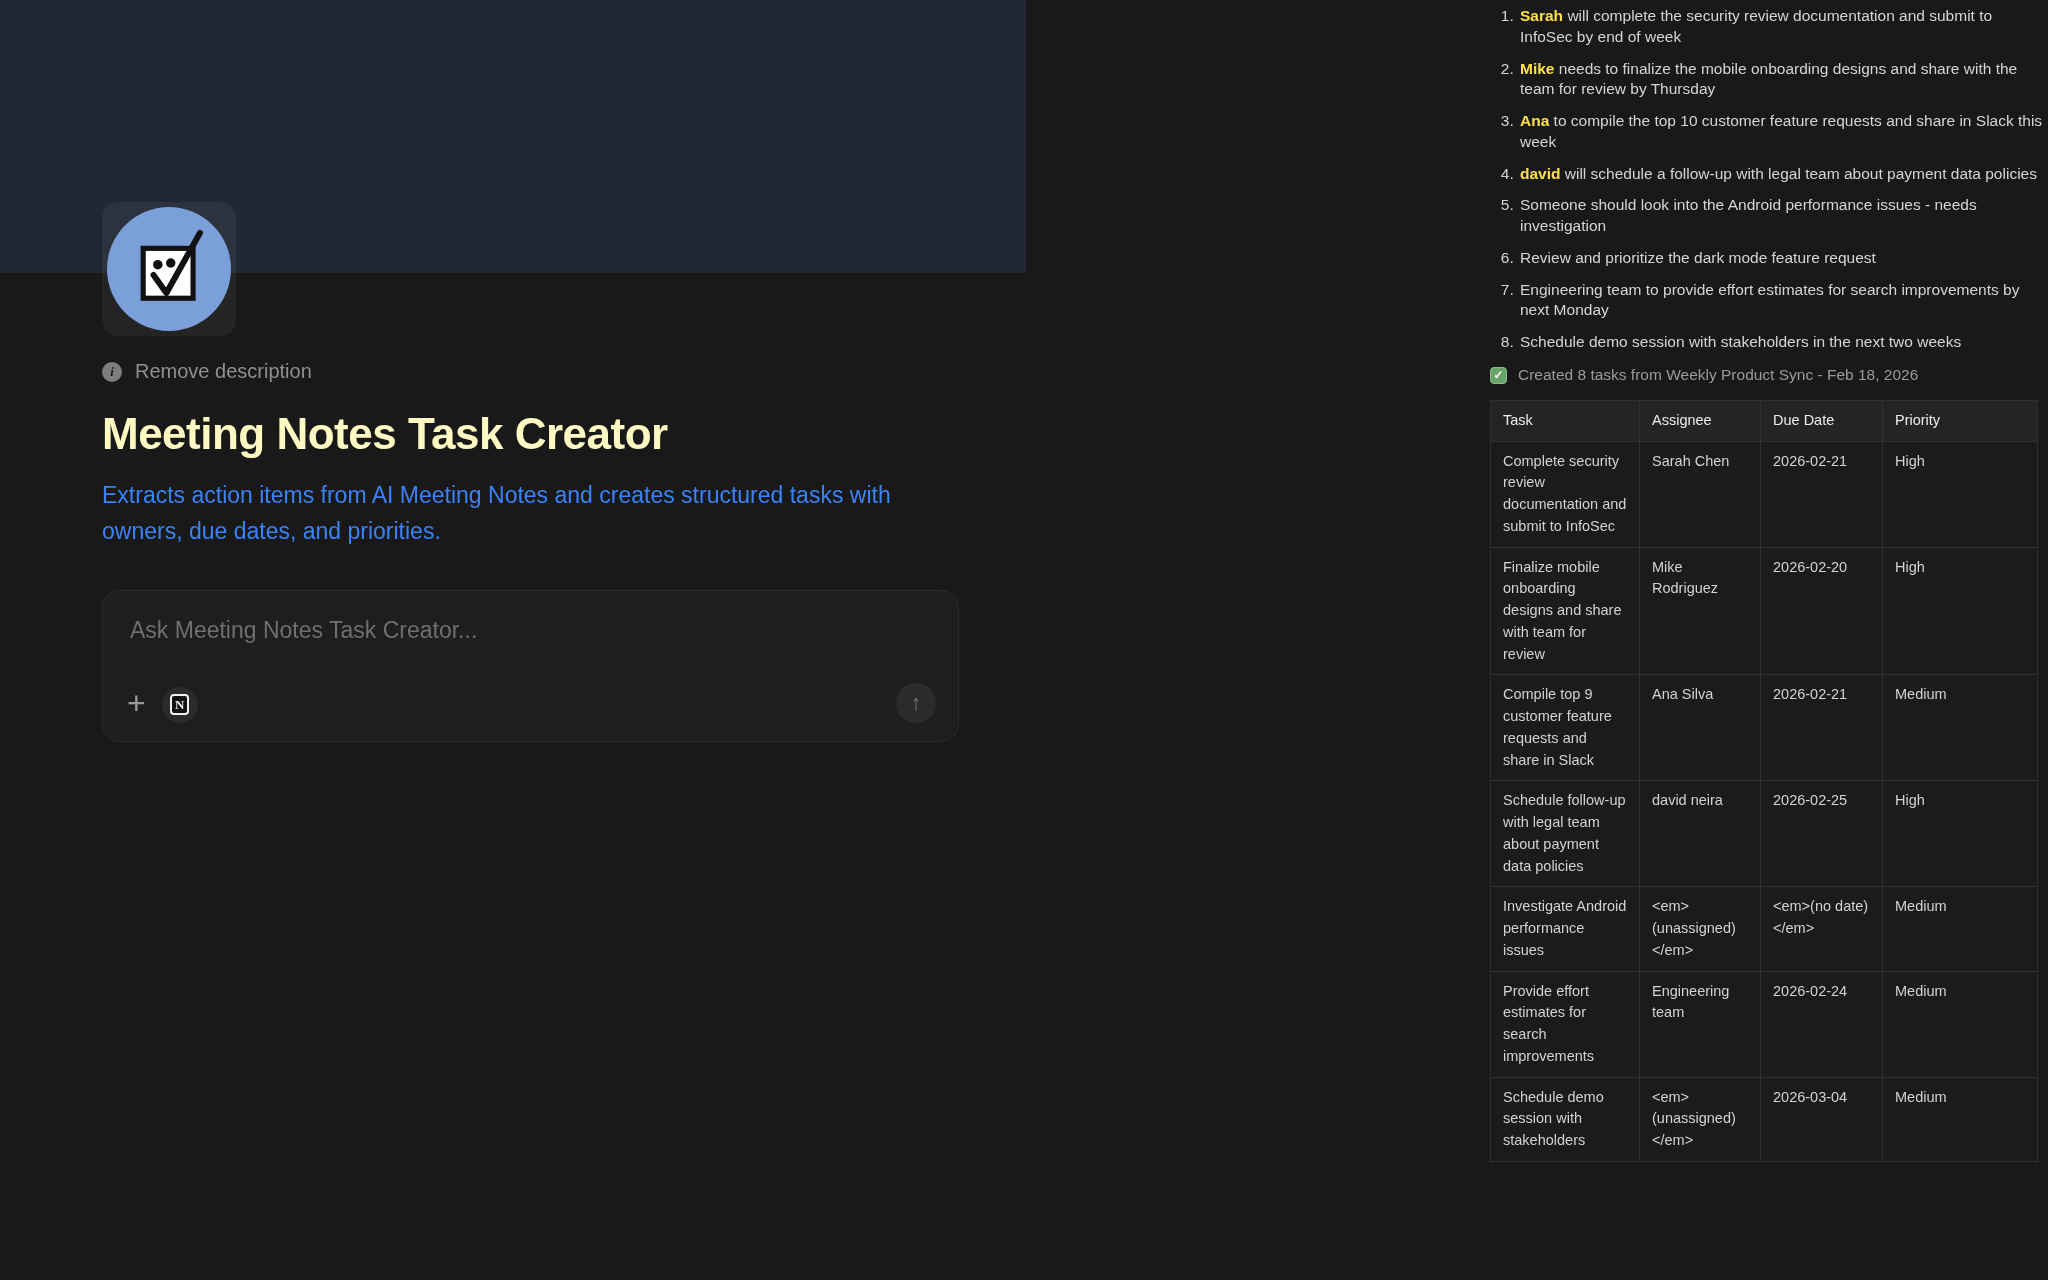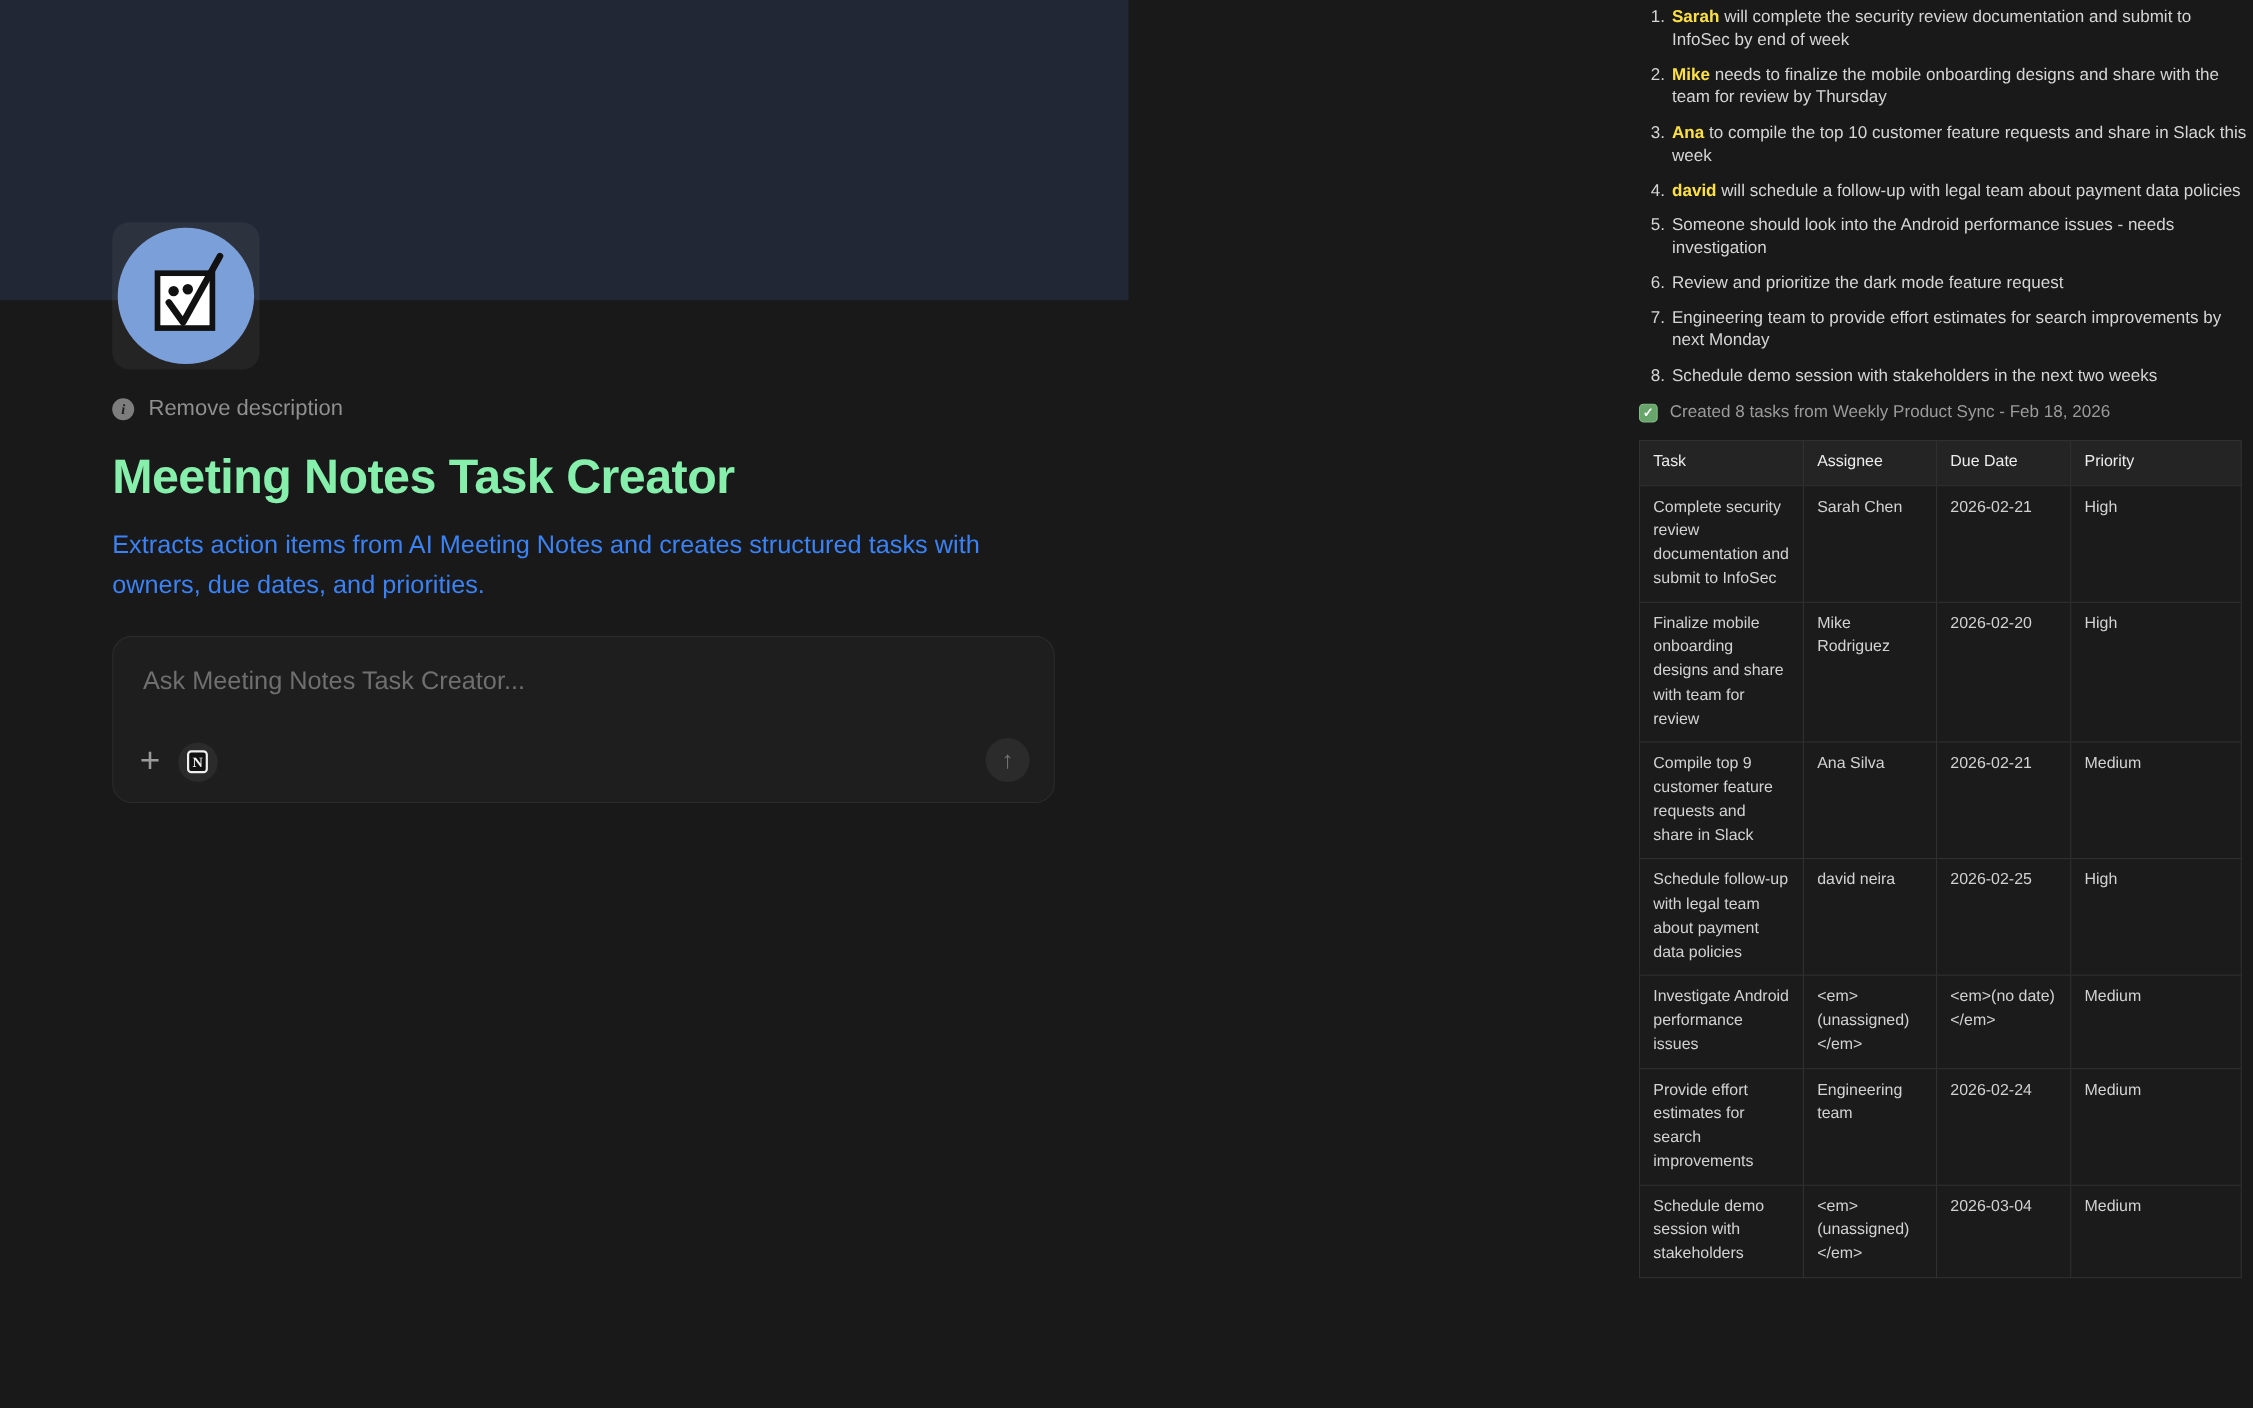--- a/index.html
+++ b/index.html
@@ -33,30 +33,30 @@
     color:#8f8f8f; font-size:20px; cursor:pointer; width:max-content;
   }
   .info-icon {
     width:20px; height:20px; border-radius:50%; background:#7d7d7d;
     color:#1d1d1d; font-size:13px; font-weight:bold; font-style:italic;
     display:flex; align-items:center; justify-content:center;
     font-family:"Liberation Serif", serif;
   }
 
   .page-title {
-    margin-top:26px; font-size:44px; font-weight:bold; color:#86efac;
+    margin-top:26px; font-size:44px; font-weight:bold; color:#fef9c3;
     letter-spacing:-0.5px;
   }
   .page-desc {
     margin-top:18px; font-size:23px; color:#3b82f6; line-height:1.58;
     max-width:795px;
   }
 
   .chat-box {
-    margin-top:28px; width:857px; height:152px;
+    margin-top:40px; width:857px; height:152px;
     background:#1e1e1e; border:1px solid #2b2b2b; border-radius:18px;
     position:relative; cursor:text;
   }
   .chat-placeholder {
     position:absolute; left:27px; top:26px;
     font-size:23px; color:#6f6f6f;
   }
   .chat-tools { position:absolute; left:24px; bottom:18px; display:flex; align-items:center; gap:16px; }
   .plus-icon {
     color:#9a9a9a; font-size:32px; font-weight:300; line-height:1;

